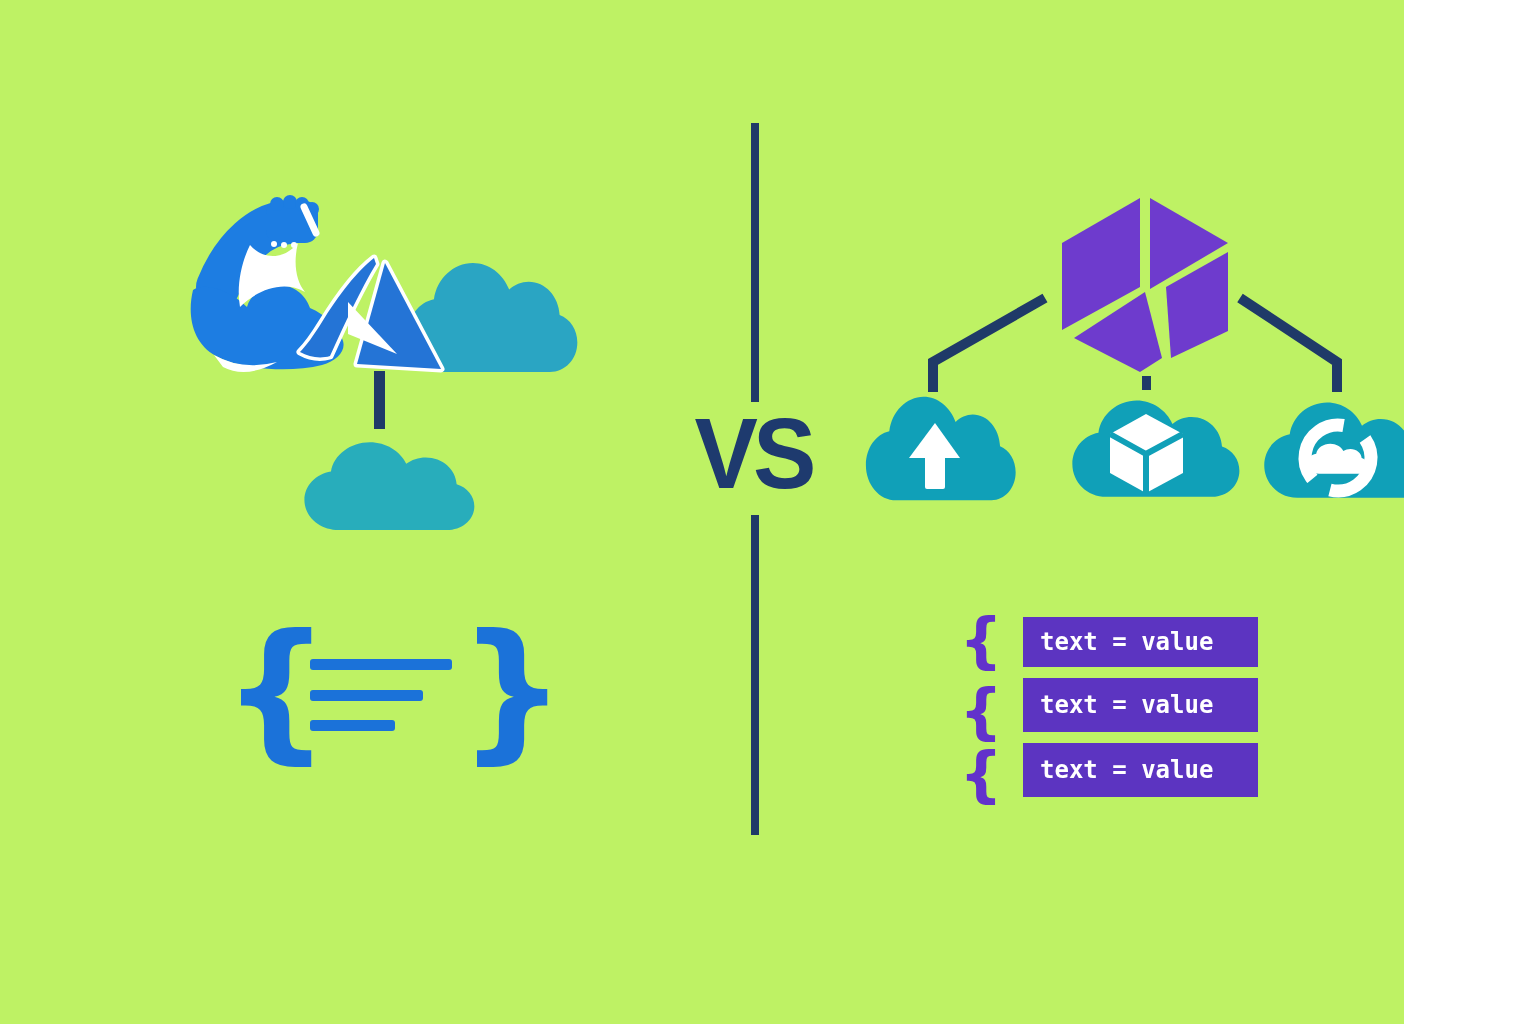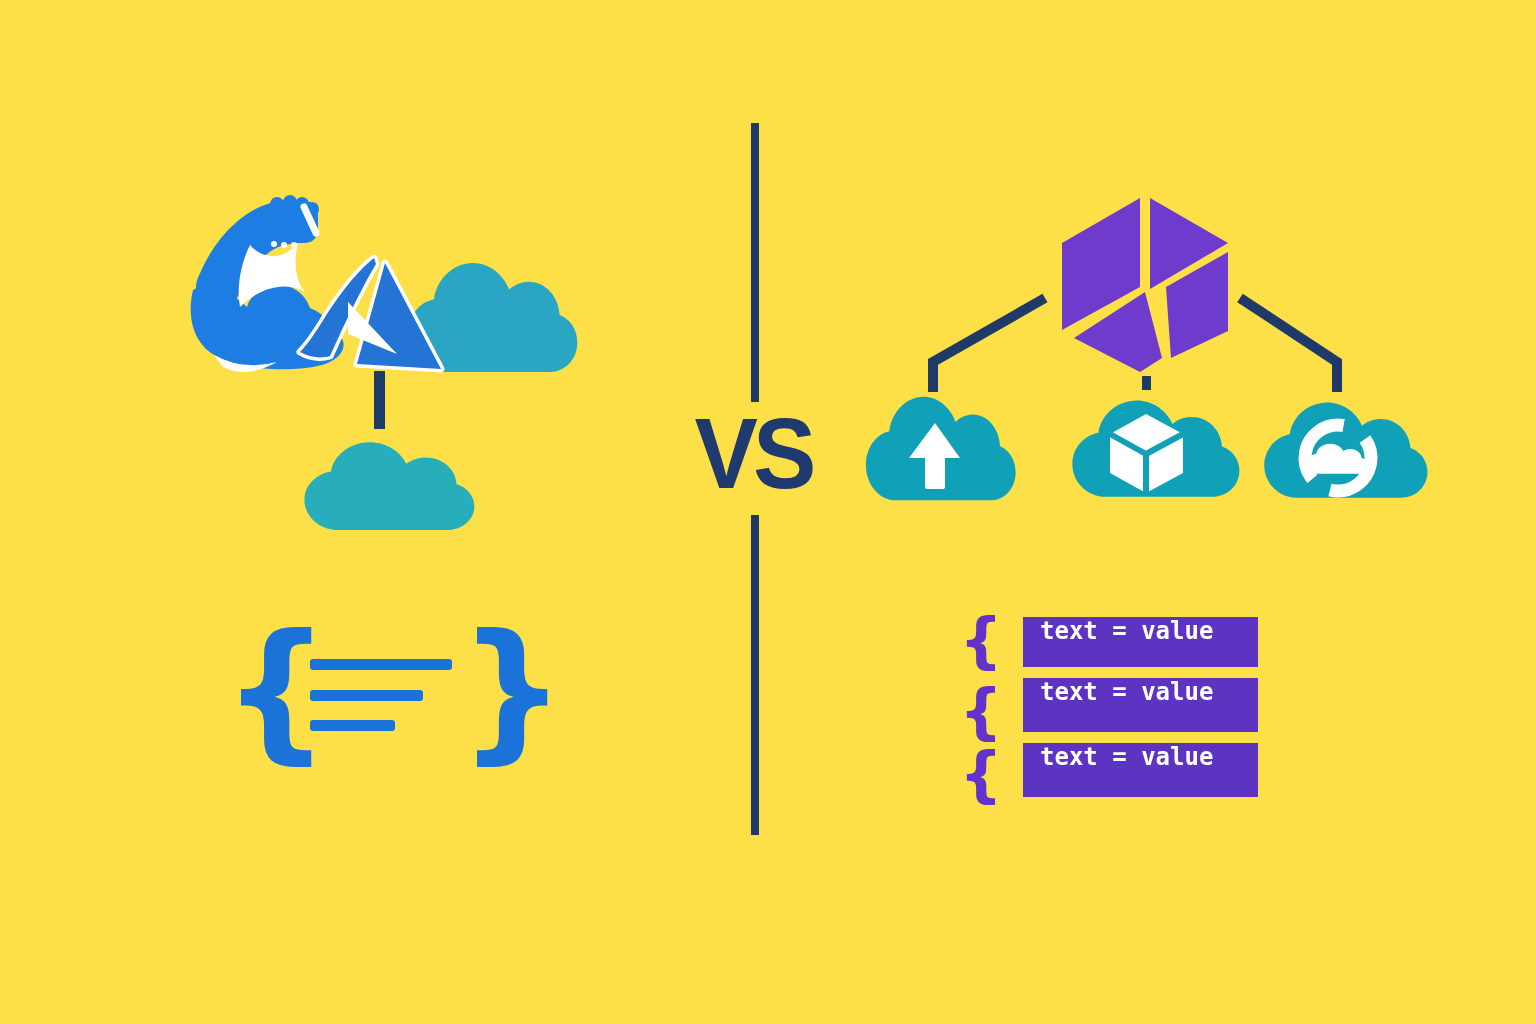--- a/index.html
+++ b/index.html
@@ -1,17 +1,17 @@
 <!DOCTYPE html>
 <html><head>
 <meta charset="utf-8">
 <style>
   html,body { margin:0; padding:0; background:#ffffff; }
   .stage {
-    position:relative; width:1536px; height:1024px; background:#fde047;
+    position:relative; width:1404px; height:1024px; background:#bef264;
     overflow:hidden; font-family:"Liberation Sans", sans-serif;
   }
   .stage svg.art { position:absolute; left:0; top:0; }
   .abs { position:absolute; }
 
   
   .vs {
     left:683px; top:404px; width:140px; height:98px;
     display:flex; align-items:center; justify-content:center;
     font-weight:bold; font-size:100px; letter-spacing:-5px;
@@ -36,21 +36,21 @@
   .hcl-brace {
     width:44px; height:66px; line-height:66px; text-align:center;
     font-family:"DejaVu Sans", sans-serif; font-weight:bold;
     font-size:61px; color:#6232cb; left:959px;
   }
   .hcl-brace.r1 { top:607px; }
   .hcl-brace.r2 { top:678px; }
   .hcl-brace.r3 { top:741px; }
   .hcl-block {
     position:absolute; left:1023px; width:235px; background:#5c34c1;
-    display:flex; padding-left:17px; box-sizing:border-box;
+    display:flex; align-items:center; padding-left:17px; box-sizing:border-box;
   }
   .hcl-block.r1 { top:617px; height:50px; }
   .hcl-block.r2 { top:678px; height:54px; }
   .hcl-block.r3 { top:743px; height:54px; }
   .hcl-text {
     color:#ffffff; font-family:"DejaVu Sans Mono", monospace;
     font-weight:bold; font-size:24px; letter-spacing:0px;
   }
 </style>
 </head>

